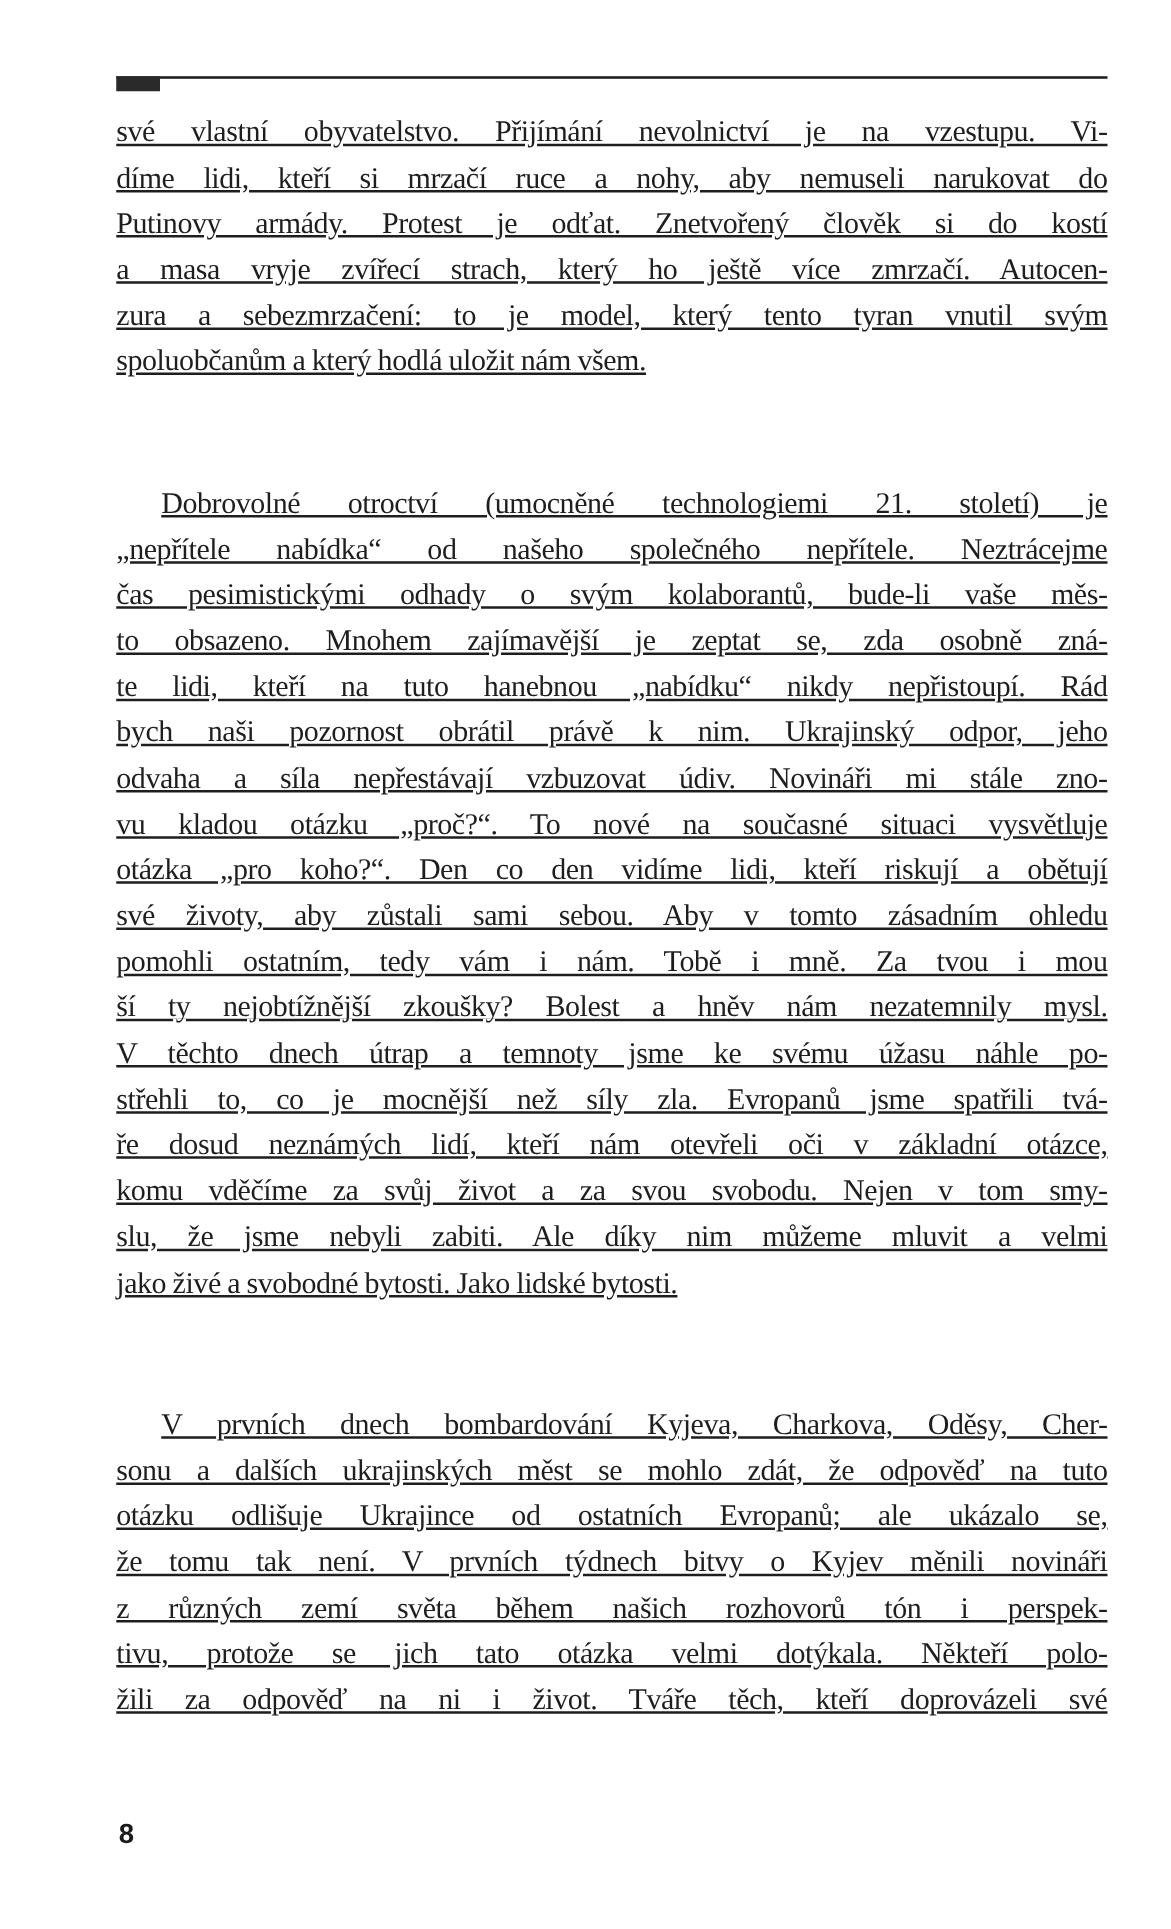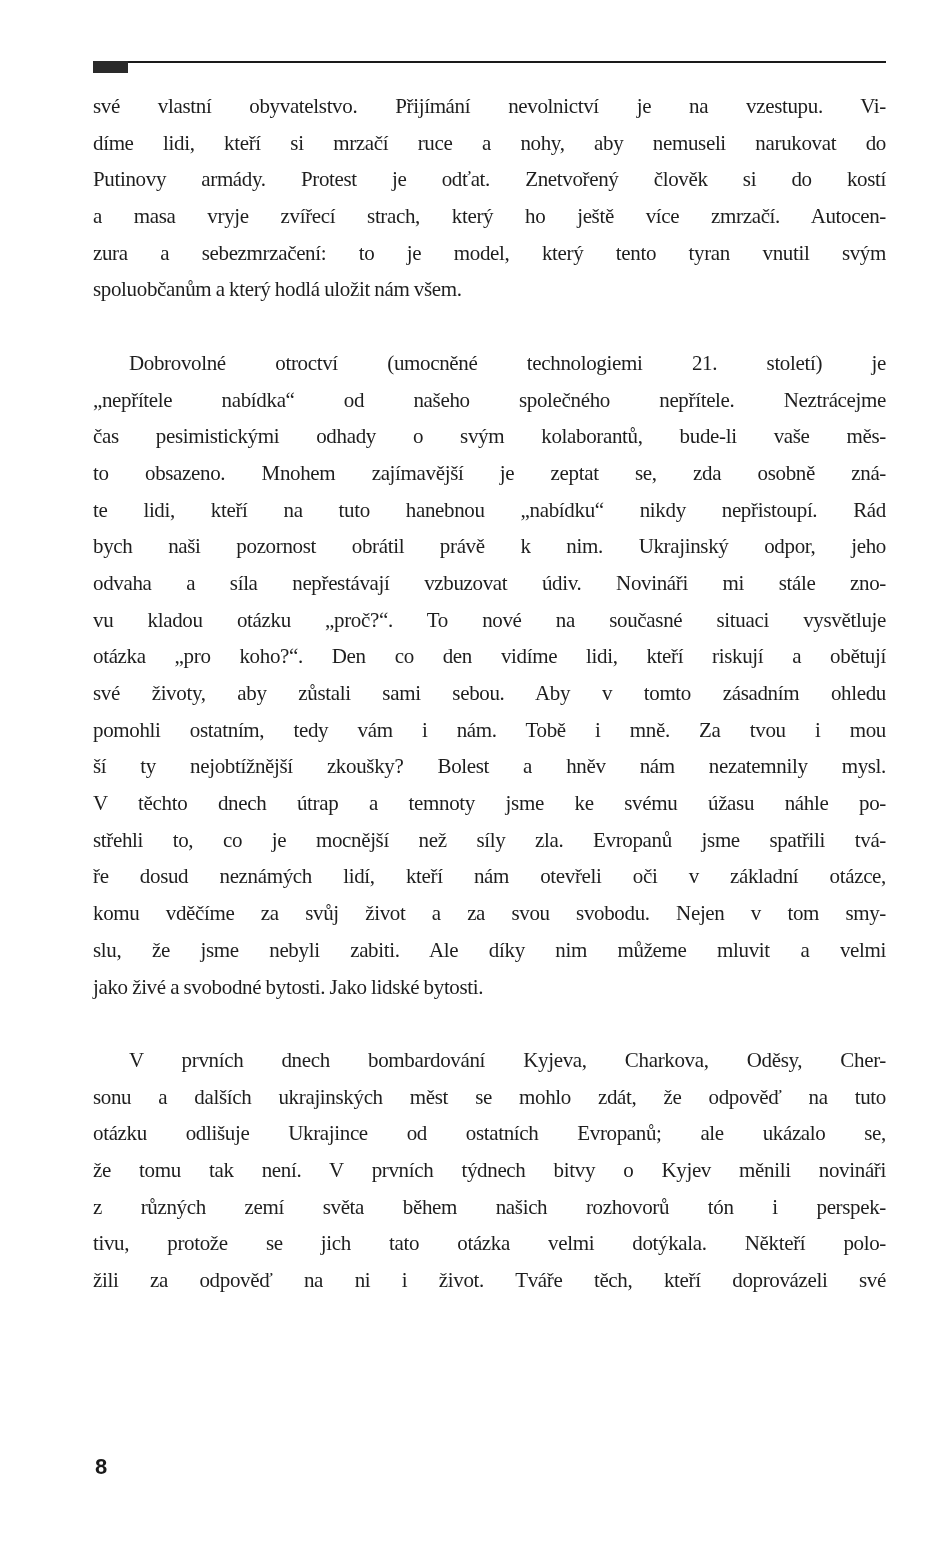--- a/index.html
+++ b/index.html
@@ -34,32 +34,34 @@
     .page-body {
       position: absolute;
       left: 93px;
       top: 88px;
       width: 793px;
     }
     .line {
       display: block;
       height: 36.7px;
       line-height: 36.7px;
-      font-size: 21px;
+      font-size: 24px;
       white-space: nowrap;
       text-align: justify;
       text-align-last: justify;
       letter-spacing: -0.35px;
       word-spacing: -0.5px;
+      text-decoration: underline;
     }
     .line.last {
       text-align-last: left;
     }
     .line.indent {
       padding-left: 36px;
+      margin-top: 40px;
     }
     .para-gap {
       height: 36.7px;
     }
     .page-number {
       position: absolute;
       left: 95px;
       top: 1454px;
       font-family: "Liberation Sans", "DejaVu Sans", sans-serif;
       font-weight: bold;

